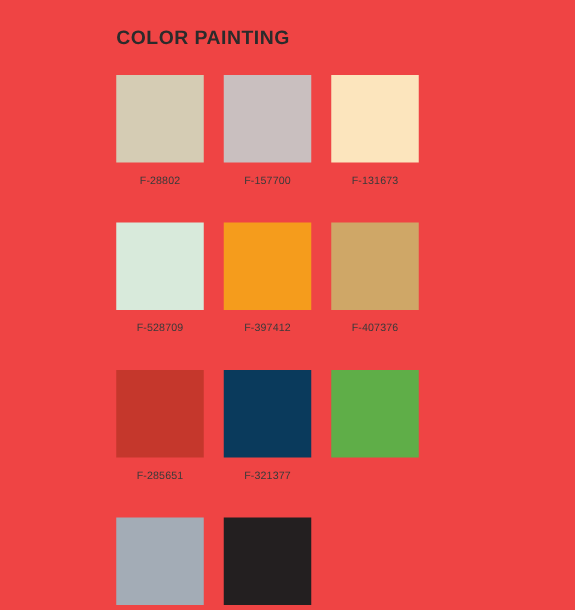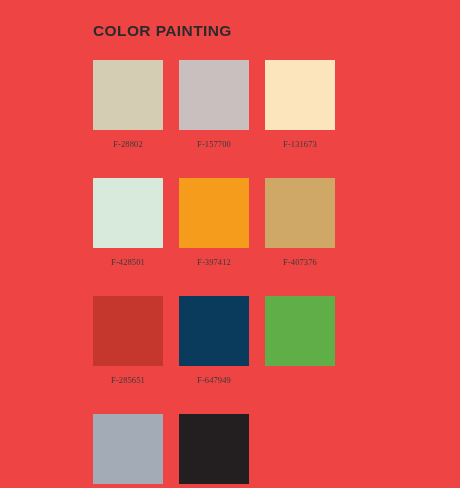--- a/index.html
+++ b/index.html
@@ -57,21 +57,21 @@
     display: block;
     background: #cccccc;
   }
 
   .swatch-label {
     display: block;
     width: 70px;
     text-align: center;
     margin-top: 9px;
     font-size: 8.5px;
-    font-family: Liberation Serif, serif;
+    font-family: Liberation Sans, sans-serif;
     color: #3a3a3a;
     letter-spacing: 0.1px;
     white-space: nowrap;
   }
 </style>
 </head>
 <body style="background: rgb(255, 255, 255);">
 
 <div class="sheet">
 
@@ -87,38 +87,38 @@
       <span class="swatch-chip" style="background: rgb(201, 191, 191);"></span>
       <span class="swatch-label" style="color: rgb(58, 58, 58);">F-157700</span>
     </div>
     <div class="swatch-cell">
       <span class="swatch-chip" style="background: rgb(252, 229, 189);"></span>
       <span class="swatch-label" style="color: rgb(58, 58, 58);">F-131673</span>
     </div>
 
     <div class="swatch-cell">
       <span class="swatch-chip" style="background: rgb(216, 234, 219);"></span>
-      <span class="swatch-label" style="color: rgb(58, 58, 58);">F-428501</span>
+      <span class="swatch-label" style="color: rgb(58, 58, 58);">F-528709</span>
     </div>
     <div class="swatch-cell">
       <span class="swatch-chip" style="background: rgb(245, 156, 28);"></span>
       <span class="swatch-label" style="color: rgb(58, 58, 58);">F-397412</span>
     </div>
     <div class="swatch-cell">
       <span class="swatch-chip" style="background: rgb(207, 167, 103);"></span>
       <span class="swatch-label" style="color: rgb(58, 58, 58);">F-407376</span>
     </div>
 
     <div class="swatch-cell">
       <span class="swatch-chip" style="background: rgb(197, 55, 44);"></span>
       <span class="swatch-label" style="color: rgb(58, 58, 58);">F-285651</span>
     </div>
     <div class="swatch-cell">
       <span class="swatch-chip" style="background: rgb(10, 58, 92);"></span>
-      <span class="swatch-label" style="color: rgb(58, 58, 58);">F-647949</span>
+      <span class="swatch-label" style="color: rgb(58, 58, 58);">F-321377</span>
     </div>
 
     <div class="swatch-cell">
       <span class="swatch-chip" style="background: rgb(95, 174, 72);"></span>
 
     </div>
     <div class="swatch-cell">
       <span class="swatch-chip" style="background: rgb(163, 172, 182);"></span>
 
     </div>

